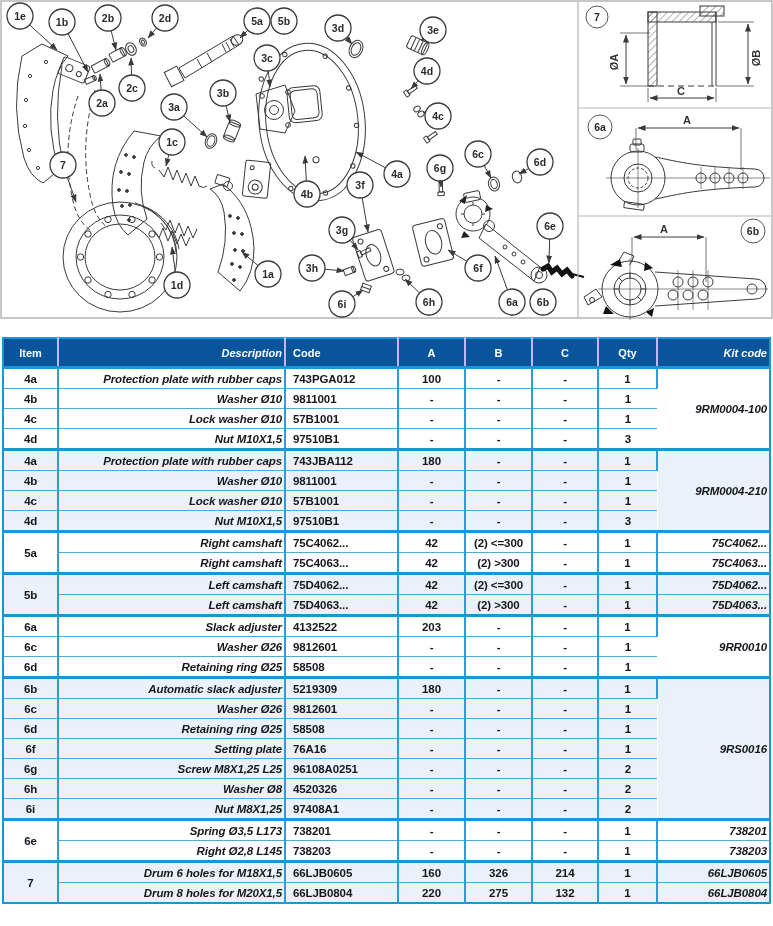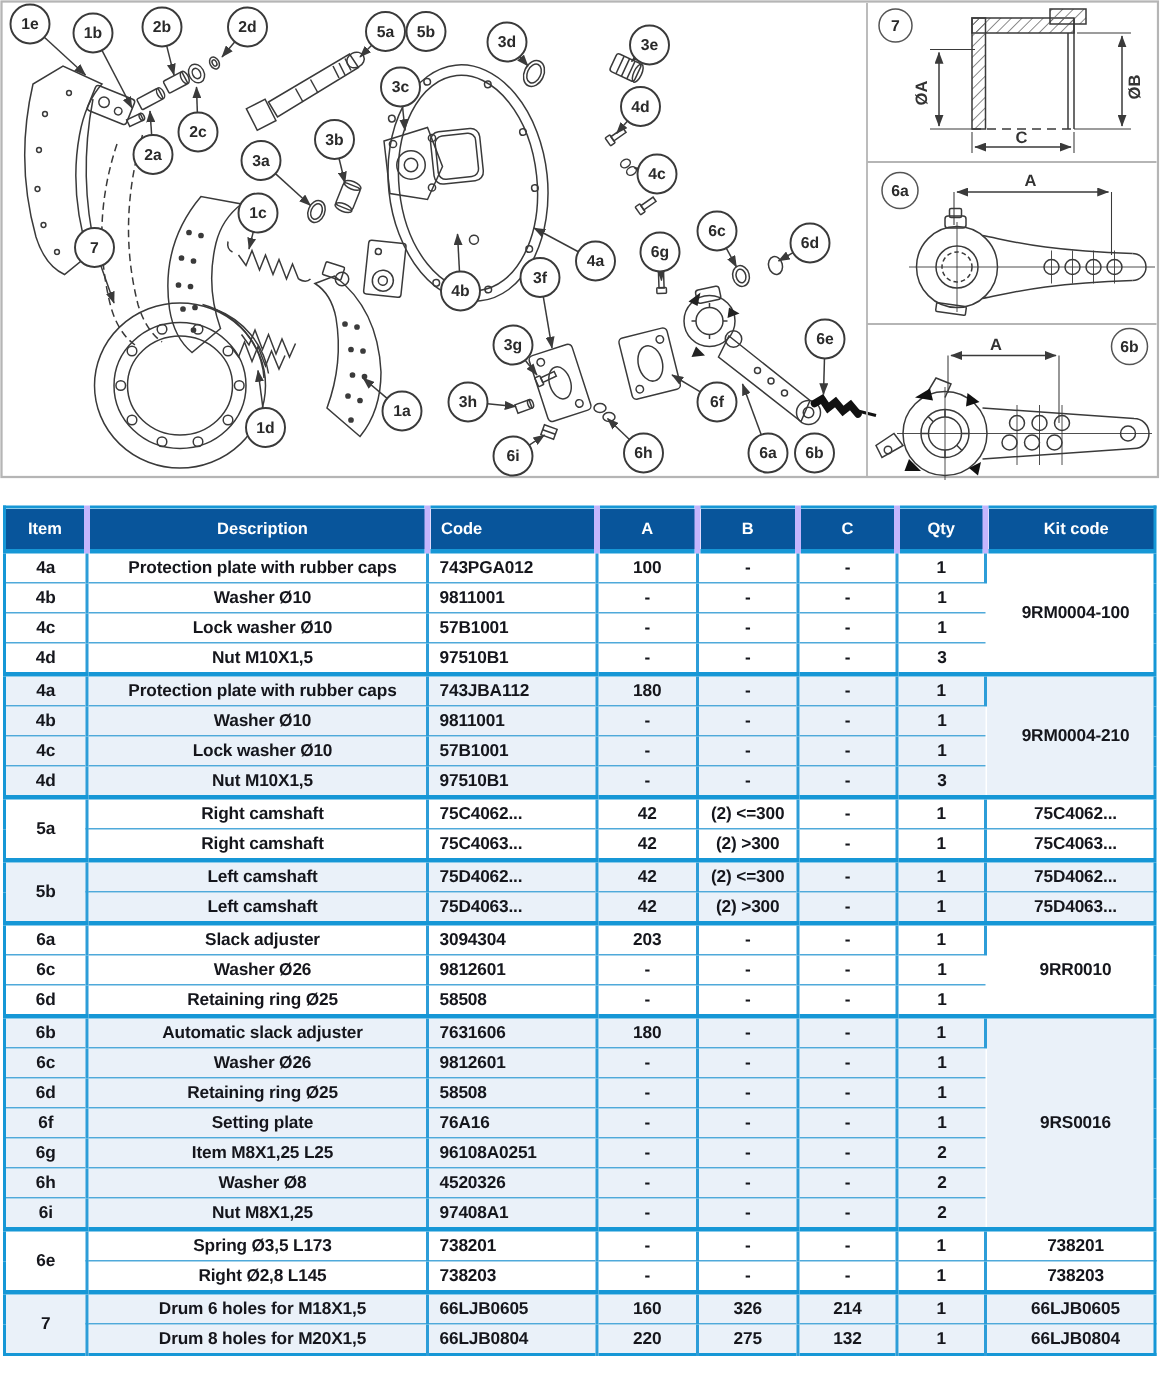--- a/index.html
+++ b/index.html
@@ -12,32 +12,32 @@
   #diagram{position:absolute;top:0;left:0;}
   #diagram .ln{stroke:#3a3a3a;stroke-width:1;fill:none;}
   #diagram text.dim{font-size:11px;fill:#333;font-weight:bold;text-anchor:middle;}
   #diagram text.bl{font-size:10.5px;fill:#2a2a2a;font-weight:bold;text-anchor:middle;}
   
   .table-wrap{position:absolute;top:337px;left:2px;width:769px;}
   table{border-collapse:collapse;table-layout:fixed;width:769px;
         border:2px solid #1697d6;}
   th{
     background:#08559b;color:#ffffff;font-size:11px;font-weight:bold;
-    height:27px;border-right:4px solid #c4b5fd;white-space:nowrap;overflow:hidden;
+    height:27px;border-right:2px solid #c4b5fd;white-space:nowrap;overflow:hidden;
   }
   td{
     font-size:11.5px;font-weight:bold;color:#15161c;height:19px;
     border-right:2px solid #2d9dd8;border-top:1px solid #4fa9da;
     white-space:nowrap;overflow:hidden;letter-spacing:-0.1px;background:#fff;
   }
   th:last-child,td:last-child{border-right:none;}
   tr.group-start td{border-top:3px solid #1697d6;}
   tr.shade td{background:#eaf1f9;}
   .al-c{text-align:center;padding:0 2px;}
-  .al-l{text-align:center;padding:0 2px 0 9px;}
+  .al-l{text-align:right;padding:0 2px 0 9px;font-style:italic;}
   .al-code{text-align:left;padding:0 2px 0 7px;}
 </style>
 </head>
 <body>
 
 <div class="page">
 
 <svg id="diagram" width="773" height="337" viewBox="0 0 773 337">
   <defs>
     <marker id="arrow" viewBox="0 0 8 6" refX="7.5" refY="3" markerWidth="8" markerHeight="6" orient="auto-start-reverse">
@@ -629,21 +629,21 @@
             <td class="al-code">75D4063...</td>
             <td class="al-c">42</td>
             <td class="al-c">(2) &gt;300</td>
             <td class="al-c">-</td>
             <td class="al-c">1</td>
             <td class="al-l">75D4063...</td>
           </tr>
           <tr class="group-start">
             <td class="al-c">6a</td>
             <td class="al-l">Slack adjuster</td>
-            <td class="al-code">3094304</td>
+            <td class="al-code">4132522</td>
             <td class="al-c">203</td>
             <td class="al-c">-</td>
             <td class="al-c">-</td>
             <td class="al-c">1</td>
             <td class="al-l" rowspan="3" style="vertical-align: middle;">9RR0010</td>
           </tr>
           <tr class="">
             <td class="al-c">6c</td>
             <td class="al-l">Washer Ø26</td>
             <td class="al-code">9812601</td>
@@ -657,21 +657,21 @@
             <td class="al-l">Retaining ring Ø25</td>
             <td class="al-code">58508</td>
             <td class="al-c">-</td>
             <td class="al-c">-</td>
             <td class="al-c">-</td>
             <td class="al-c">1</td>
           </tr>
           <tr class="shade group-start">
             <td class="al-c">6b</td>
             <td class="al-l">Automatic slack adjuster</td>
-            <td class="al-code">7631606</td>
+            <td class="al-code">5219309</td>
             <td class="al-c">180</td>
             <td class="al-c">-</td>
             <td class="al-c">-</td>
             <td class="al-c">1</td>
             <td class="al-l" rowspan="7" style="vertical-align: middle;">9RS0016</td>
           </tr>
           <tr class="shade ">
             <td class="al-c">6c</td>
             <td class="al-l">Washer Ø26</td>
             <td class="al-code">9812601</td>
@@ -693,21 +693,21 @@
             <td class="al-c">6f</td>
             <td class="al-l">Setting plate</td>
             <td class="al-code">76A16</td>
             <td class="al-c">-</td>
             <td class="al-c">-</td>
             <td class="al-c">-</td>
             <td class="al-c">1</td>
           </tr>
           <tr class="shade ">
             <td class="al-c">6g</td>
-            <td class="al-l">Item M8X1,25 L25</td>
+            <td class="al-l">Screw M8X1,25 L25</td>
             <td class="al-code">96108A0251</td>
             <td class="al-c">-</td>
             <td class="al-c">-</td>
             <td class="al-c">-</td>
             <td class="al-c">2</td>
           </tr>
           <tr class="shade ">
             <td class="al-c">6h</td>
             <td class="al-l">Washer Ø8</td>
             <td class="al-code">4520326</td>

